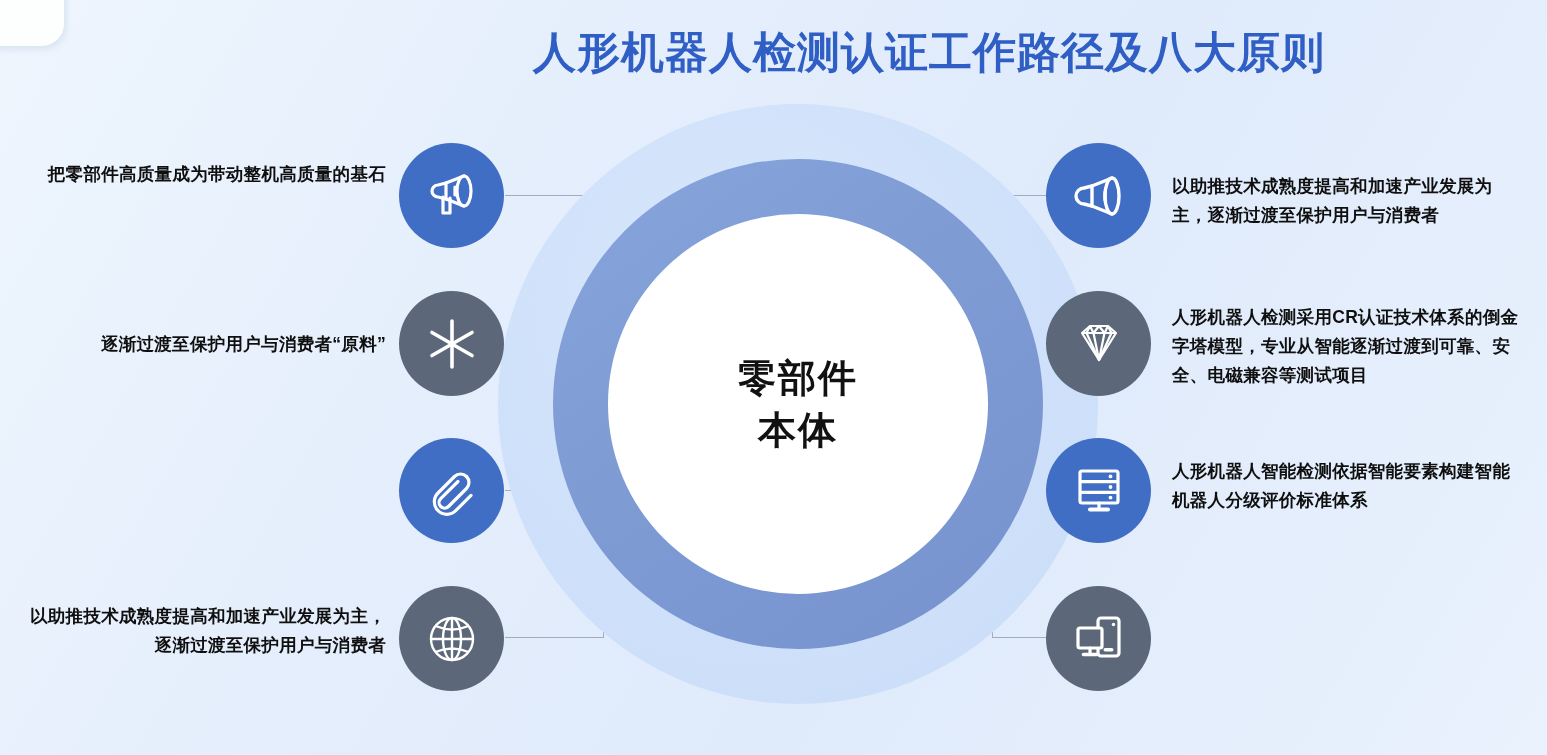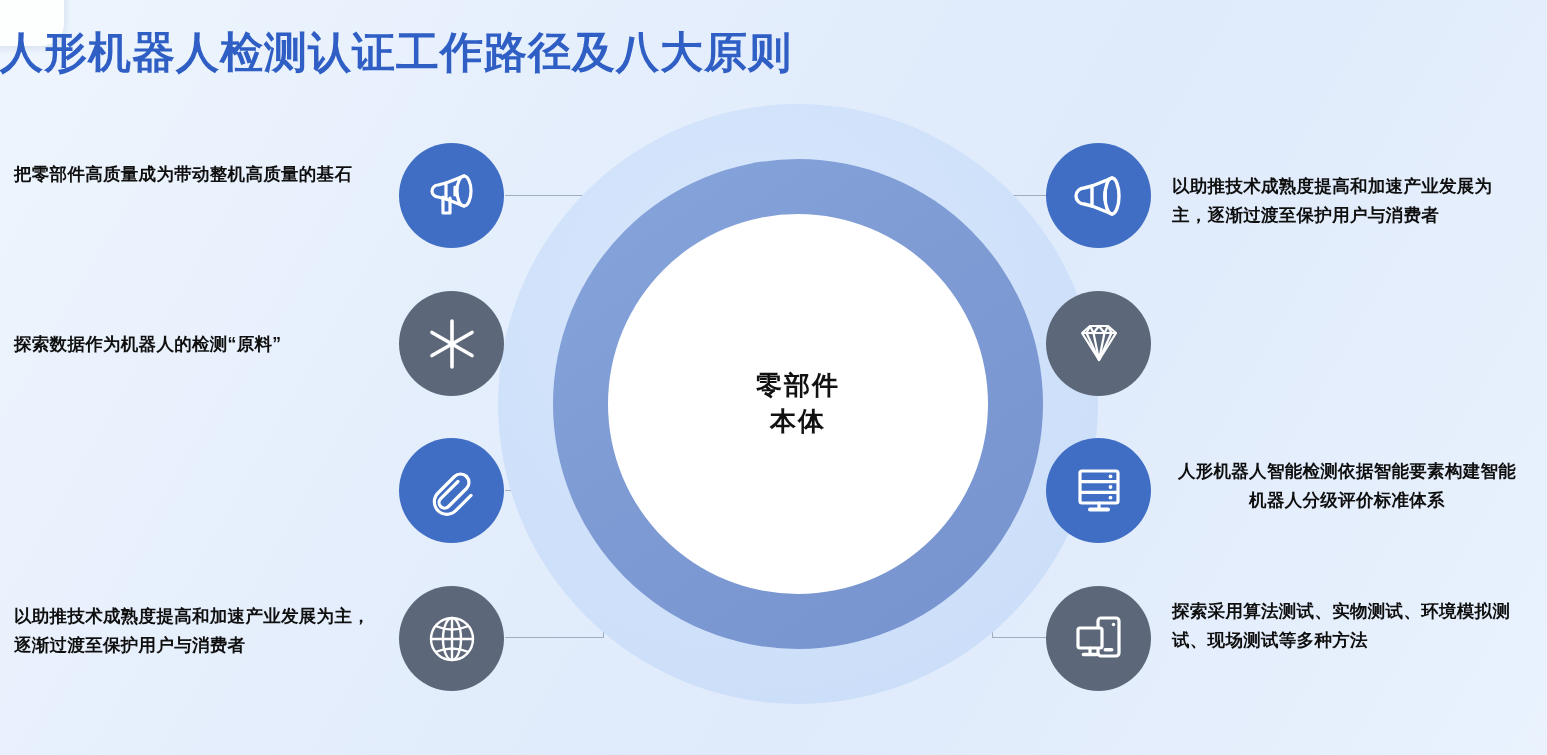--- a/index.html
+++ b/index.html
@@ -28,21 +28,21 @@
     border-radius: 0 0 22px 0;
     box-shadow: 2px 3px 6px rgba(120,150,190,0.18);
   }
 
   
   .title {
     position: absolute;
     left: 0;
     top: 24px;
     width: 1325px;
-    text-align: left;
+    text-align: right;
     font-size: 43px;
     font-weight: 700;
     letter-spacing: 1px;
     color: #2f5ec4;
     white-space: nowrap;
   }
 
   
   .ring-outer {
     position: absolute;
@@ -69,21 +69,21 @@
     width: 380px;
     height: 380px;
     border-radius: 50%;
     background: #ffffff;
     display: flex;
     flex-direction: column;
     align-items: center;
     justify-content: center;
   }
   .center-line {
-    font-size: 26px;
+    font-size: 38px;
     font-weight: 700;
     color: #111111;
     line-height: 1.38;
     letter-spacing: 2px;
   }
   .bracket {
     position: absolute;
     border: 1px solid #9fadbe;
     border-radius: 0;
     background: transparent;
@@ -105,21 +105,21 @@
 
   
   .item-text {
     position: absolute;
     font-size: 17.5px;
     font-weight: 700;
     line-height: 1.65;
     color: #0f0f0f;
     letter-spacing: 0.3px;
   }
-  .left-text  { text-align: left; width: 372px; left: 14px; }
+  .left-text  { text-align: right; width: 372px; left: 14px; }
   .right-text { text-align: left;  width: 350px; left: 1172px; }
 </style>
 </head>
 <body>
 
 <div id="stage">
 
   <div class="corner-card"></div>
 
   <div class="title">人形机器人检测认证工作路径及八大原则</div>
@@ -227,20 +227,20 @@
         <circle cx="43.5" cy="14.5" r="1.7" fill="#fff" stroke="none"></circle>
         <rect x="33.5" y="38" width="10" height="3.4" rx="1.7" fill="#fff" stroke="none"></rect>
         <rect x="8" y="18" width="24" height="20" rx="2" fill="#5c6879"></rect>
         <path d="M20 38 L20 43" stroke-linecap="round"></path>
         <path d="M13.5 44.5 L26.5 44.5" stroke-linecap="round" stroke-width="3.6"></path>
       </svg>
     </span>
   </div>
 
   <div class="item-text left-text" style="top:160px;">把零部件高质量成为带动整机高质量的基石</div>
-  <div class="item-text left-text" style="top:330px;">探索数据作为机器人的检测“原料”</div>
+  <div class="item-text left-text" style="top:330px;">逐渐过渡至保护用户与消费者“原料”</div>
   <div class="item-text left-text" style="top:602px;">以助推技术成熟度提高和加速产业发展为主，逐渐过渡至保护用户与消费者</div>
 
   <div class="item-text right-text" style="top:172px;">以助推技术成熟度提高和加速产业发展为主，逐渐过渡至保护用户与消费者</div>
-  <div class="item-text right-text" style="top:457px;text-align:center;">人形机器人智能检测依据智能要素构建智能机器人分级评价标准体系</div>
-  <div class="item-text right-text" style="top:597px;">探索采用算法测试、实物测试、环境模拟测试、现场测试等多种方法</div>
+  <div class="item-text right-text" style="top:303px;">人形机器人检测采用CR认证技术体系的倒金字塔模型，专业从智能逐渐过渡到可靠、安全、电磁兼容等测试项目</div>
+  <div class="item-text right-text" style="top:457px;">人形机器人智能检测依据智能要素构建智能机器人分级评价标准体系</div>
 
 </div>
 
 </body></html>

